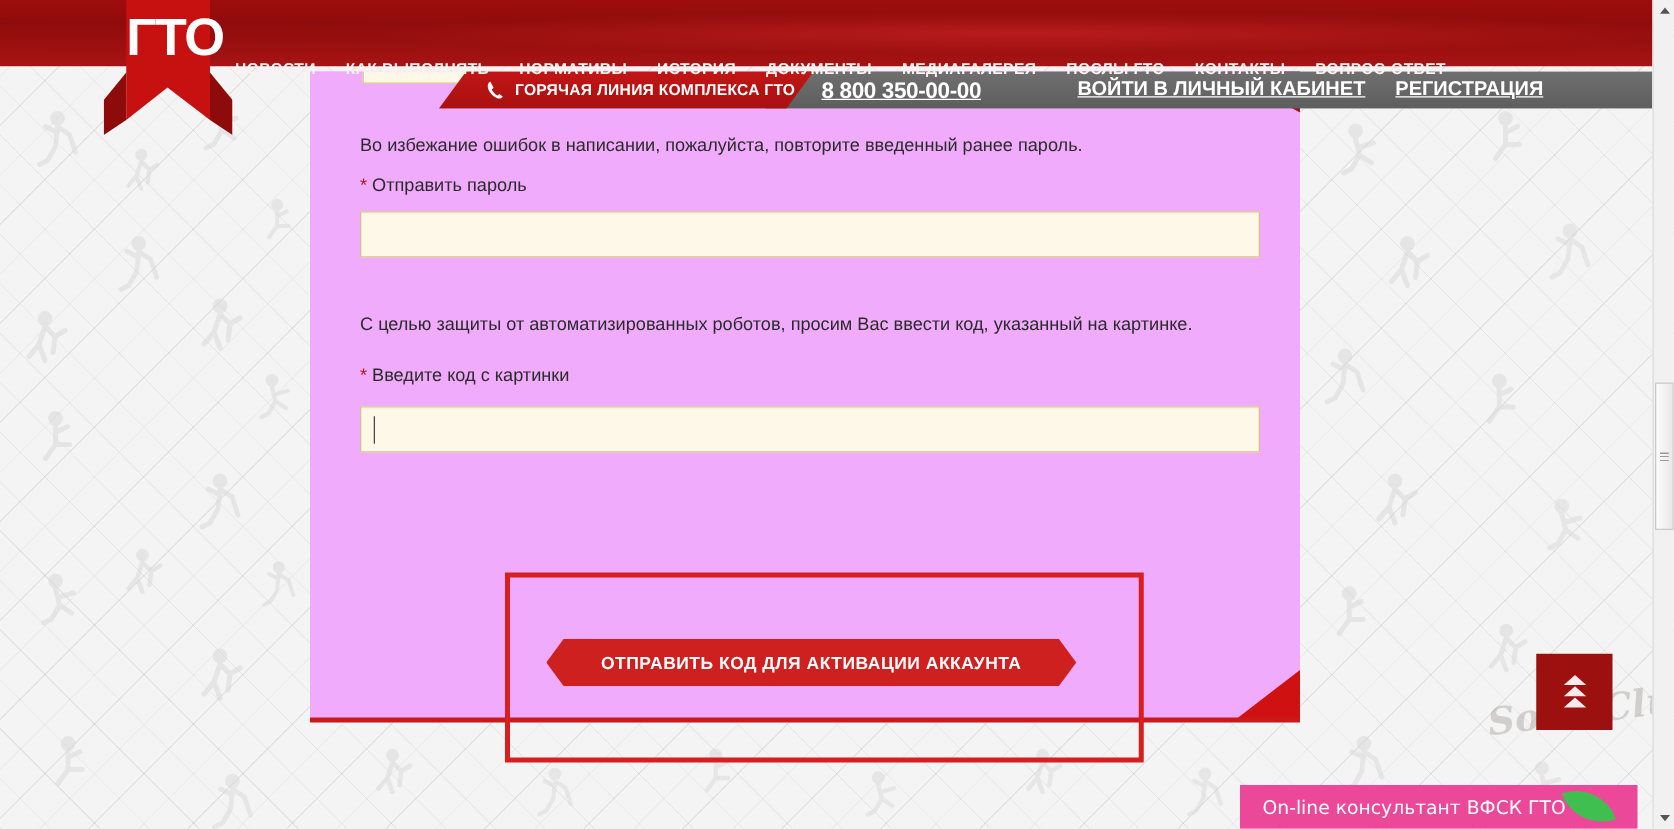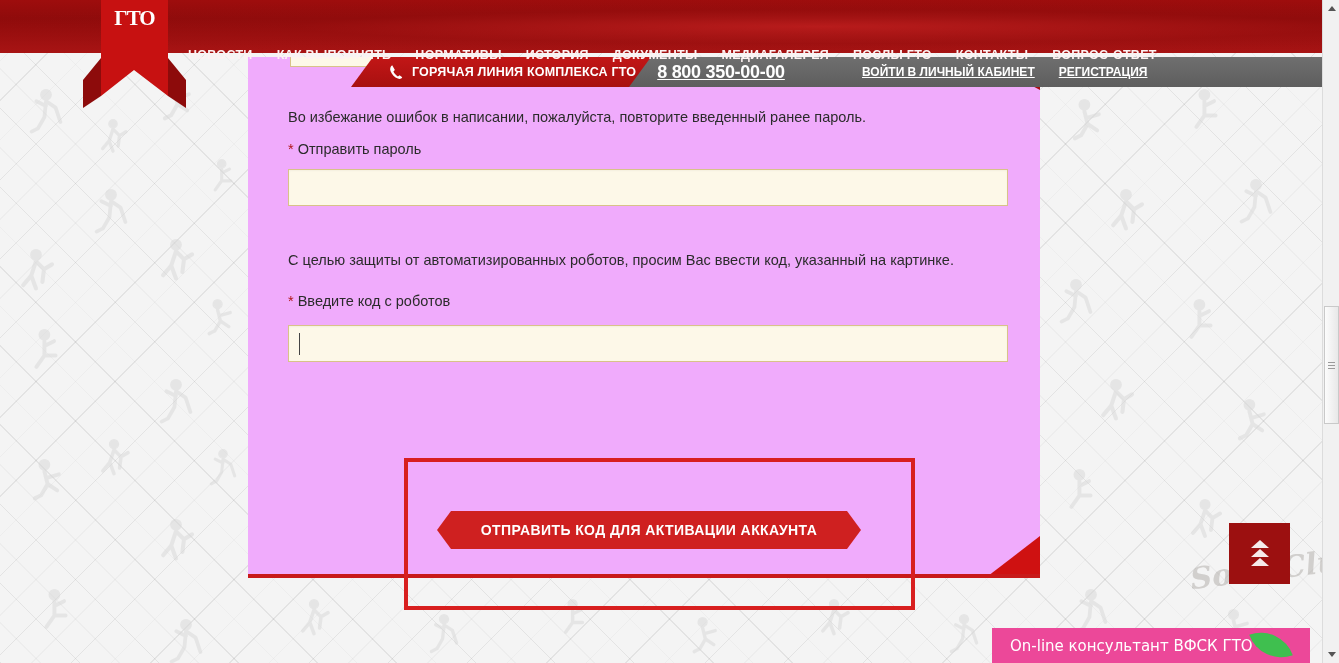--- a/index.html
+++ b/index.html
@@ -38,22 +38,22 @@
     background: radial-gradient(ellipse at 62% 50%, rgba(190,30,30,0.85) 0%, rgba(150,15,15,0.25) 45%, rgba(110,5,5,0.0) 80%);
     pointer-events:none;
   }
   #logo-banner {
     position: absolute; left: 101px; top: 0; width: 67px; height: 108px;
     z-index: 45;
   }
   #logo-banner .tails { position:absolute; left:-18px; top:0; width:103px; height:108px; }
   #logo-text {
     position:absolute; left:0; top:6px; width:67px;
-    text-align:center; color:#fff; font-weight:bold; font-size:21px;
-    letter-spacing:-1px; font-family:Liberation Serif, serif;
+    text-align:center; color:#fff; font-weight:bold; font-size:42px;
+    letter-spacing:-1px; font-family:Liberation Sans, sans-serif;
     z-index: 46;
   }
   #nav {
     position: absolute; left: 188px; top: 0; height: 62px;
     display: flex; align-items: flex-end; gap: 24px;
     z-index: 46;
   }
   #nav .nav-item {
     color: #fdf2f2; font-size: 12.5px; font-weight: bold;
     letter-spacing: 0.3px; white-space: nowrap; cursor: pointer;
@@ -81,21 +81,21 @@
   #hotbar-label { letter-spacing:.2px; }
   #hotbar-phone {
     font-size:18px; font-weight:bold; color:#fff;
     text-decoration:underline; letter-spacing:-0.3px; margin-left:12px;
   }
   #hotbar-links {
     position:absolute; left:862px; top:0; height:30px;
     display:flex; align-items:center; gap:24px; z-index:3;
   }
   #hotbar-links a {
-    color:#fff; font-size:12px; font-weight:bold;
+    color:#fff; font-size:16px; font-weight:bold;
     text-decoration:underline; white-space:nowrap; cursor:pointer;
   }
 
   
   #panel {
     position:absolute; left:248px; top:57px; width:792px; height:519px;
     background:#f0abfc; z-index:20;
   }
   #panel-corner {
     position:absolute; right:0; bottom:0; width:52px; height:40px;
@@ -403,21 +403,21 @@
       <span class="req">*</span>
       <span>Отправить пароль</span>
     </div>
 
     <input class="txtinput" type="password" style="left: 40px; top: 112px; width: 720px;" value="">
 
     <div class="para" style="left:40px; top:193px; width:710px;">С целью защиты от автоматизированных роботов, просим Вас ввести код, указанный на картинке.</div>
 
     <div class="field-label" style="left:40px; top:236px;">
       <span class="req">*</span>
-      <span>Введите код с роботов</span>
+      <span>Введите код с картинки</span>
     </div>
   </div>
 
   <input class="txtinput" type="text" style="left: 40px; top: 268px; width: 720px;" value="">
   <div class="caret" style="left:51px; top:276px;"></div>
 
 
   <div id="panel-corner"></div>
 </div>
 

